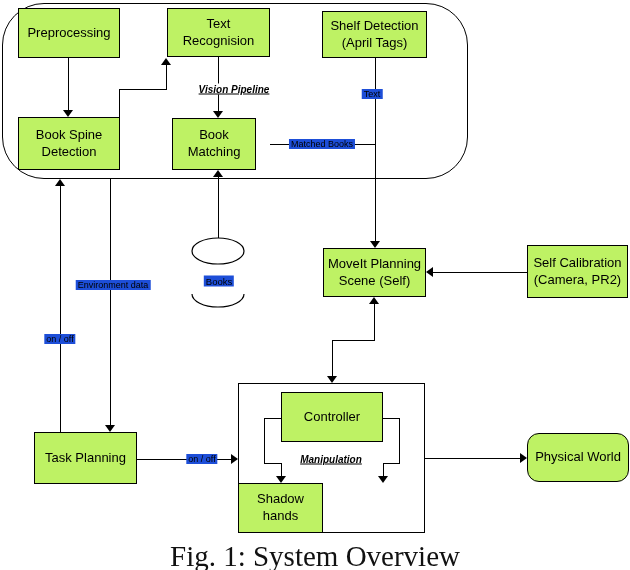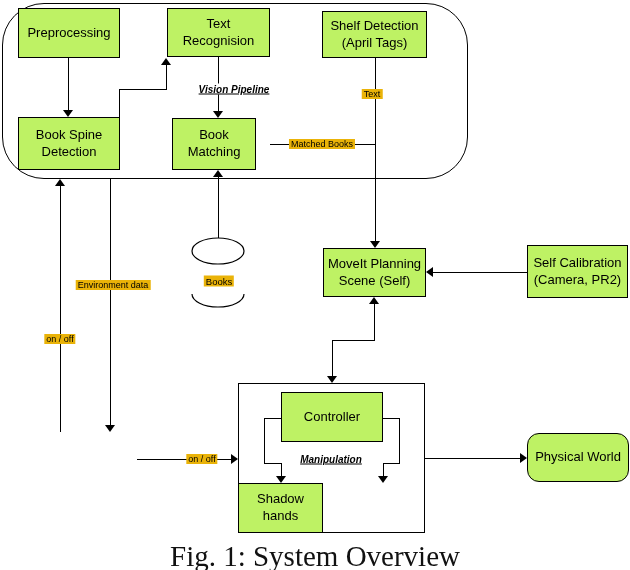--- a/index.html
+++ b/index.html
@@ -3,21 +3,21 @@
 <meta charset="utf-8">
 <style>
   html,body{margin:0;padding:0;background:#fff;}
   #page{position:relative;width:630px;height:570px;background:#fff;overflow:hidden;
         font-family:"Liberation Sans",sans-serif;color:#000;}
   .group{position:absolute;border:1px solid #000;background:#fff;box-sizing:border-box;}
   .box{position:absolute;border:1px solid #000;background:#bef264;box-sizing:border-box;
        display:flex;align-items:center;justify-content:center;text-align:center;
        font-size:13px;line-height:1.3;padding:2px;}
   .line{position:absolute;background:#000;}
-  .lbl{position:absolute;background:#eab308;font-size:9px;padding:0 2px;white-space:nowrap;
+  .lbl{position:absolute;background:#1d4ed8;font-size:9px;padding:0 2px;white-space:nowrap;
        transform:translate(-50%,-50%);}
   .grouplbl{position:absolute;background:#fff;font-size:10px;font-weight:bold;font-style:italic;
        text-decoration:underline;padding:0 2px;white-space:nowrap;transform:translate(-50%,-50%);}
   .ar{position:absolute;width:0;height:0;}
   .ar-d{border-left:5px solid transparent;border-right:5px solid transparent;border-top:7px solid #000;}
   .ar-u{border-left:5px solid transparent;border-right:5px solid transparent;border-bottom:7px solid #000;}
   .ar-r{border-top:5px solid transparent;border-bottom:5px solid transparent;border-left:7px solid #000;}
   .ar-l{border-top:5px solid transparent;border-bottom:5px solid transparent;border-right:7px solid #000;}
   .caption{position:absolute;left:0;top:540px;width:630px;text-align:center;
        font-family:"Liberation Serif",serif;font-size:29px;color:#111;}
@@ -102,20 +102,23 @@
   </div>
   <div class="box" style="left:172px;top:118px;width:84px;height:52px;">
     <span>Book Matching</span>
   </div>
   <div class="box" style="left:323px;top:248px;width:103px;height:49px;">
     <span>MoveIt Planning Scene (Self)</span>
   </div>
   <div class="box" style="left:527px;top:245px;width:101px;height:53px;">
     <span>Self Calibration (Camera, PR2)</span>
   </div>
+  <div class="box" style="left:34px;top:432px;width:103px;height:52px;">
+    <span>Task Planning</span>
+  </div>
   <div class="box" style="left:281px;top:392px;width:102px;height:50px;">
     <span>Controller</span>
   </div>
   <div class="box" style="left:238px;top:483px;width:85px;height:50px;">
     <span>Shadow hands</span>
   </div>
   <div class="box" style="left:527px;top:433px;width:102px;height:49px;border-radius:12px;">
     <span>Physical World</span>
   </div>
 

